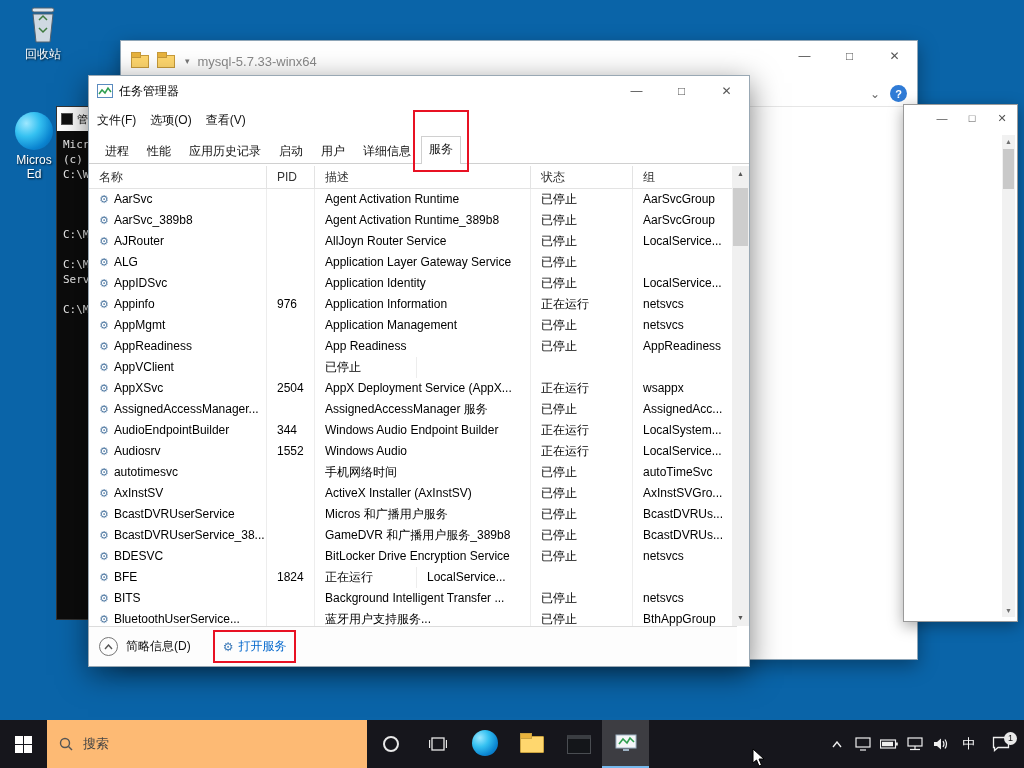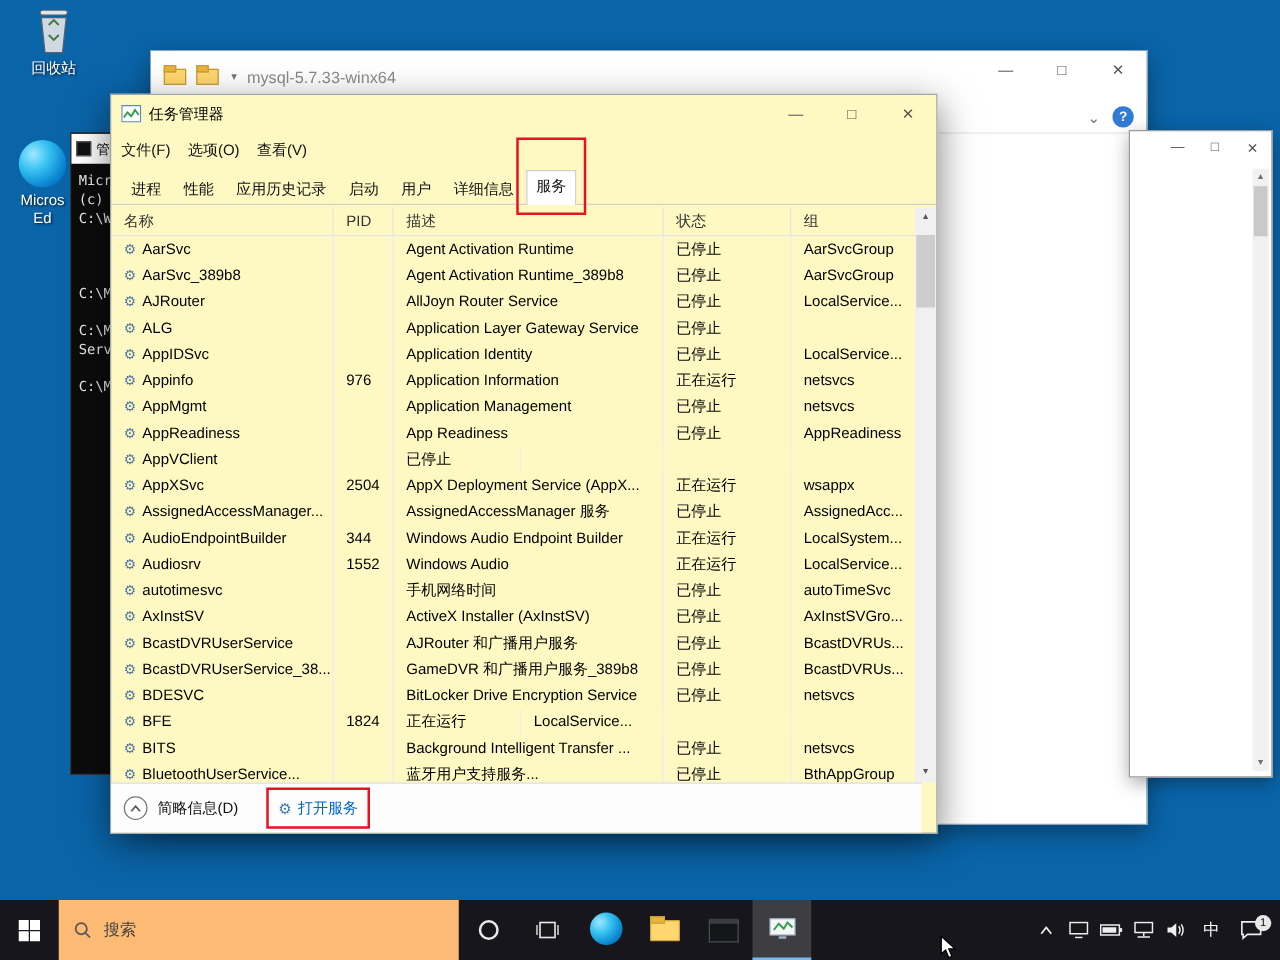--- a/index.html
+++ b/index.html
@@ -44,21 +44,21 @@
     background:#fff; border:1px solid #9a9a9a; box-shadow:0 4px 14px rgba(0,0,0,.35); }
   #side-titlebar { height:28px; display:flex; justify-content:flex-end; }
   #side-titlebar .wc { width:30px; height:26px; display:flex; align-items:center; justify-content:center; color:#555; font-size:11px; }
   #side-scroll { position:absolute; right:2px; top:30px; bottom:4px; width:13px; background:#f1f1f1; }
   #side-scroll .thumb { position:absolute; top:14px; left:1px; width:11px; height:40px; background:#c9c9c9; }
   #side-scroll .arr { position:absolute; left:0; width:13px; height:13px; color:#707070; font-size:7px; text-align:center; line-height:13px; }
   #side-scroll .arr.up { top:0; } #side-scroll .arr.dn { bottom:0; }
 
   
   #taskmgr { position:absolute; left:88px; top:75px; width:662px; height:592px; z-index:10;
-    background:#fef9c3; border:1px solid #99a8b4; box-shadow:0 8px 28px rgba(0,0,0,.5); }
+    background:#ffffff; border:1px solid #99a8b4; box-shadow:0 8px 28px rgba(0,0,0,.5); }
   #tm-titlebar { height:30px; display:flex; align-items:center; padding-left:8px; }
   #tm-titlebar .tm-ico { margin-right:6px; }
   #tm-title { font-size:12px; color:#000; }
   #tm-titlebar .win-controls .wc { height:30px; }
   #tm-menubar { height:28px; display:flex; align-items:center; padding-left:8px; }
   .menu-item { padding:4px 10px 4px 0; margin-right:4px; color:#111; }
   #tm-tabs { height:30px; display:flex; align-items:flex-end; padding-left:8px; border-bottom:1px solid #d0d0d0; }
   .tab { position:relative; padding:4px 7px; margin-right:2px; color:#111; border:1px solid transparent; border-bottom:none; margin-bottom:-1px; }
   .tab.active { background:#fff; border-color:#d0d0d0; padding-bottom:6px; }
   .red-outline { position:absolute; border:2px solid #e81123; z-index:11; pointer-events:none; }
@@ -325,21 +325,21 @@
           <div class="tr">
     <div class="td c0"><span class="gear">⚙</span><span class="nm">AxInstSV</span></div>
     <div class="td c1"></div>
     <div class="td c2">ActiveX Installer (AxInstSV)</div>
     <div class="td c3">已停止</div>
     <div class="td c4">AxInstSVGro...</div>
   </div>
           <div class="tr">
     <div class="td c0"><span class="gear">⚙</span><span class="nm">BcastDVRUserService</span></div>
     <div class="td c1"></div>
-    <div class="td c2">AJRouter 和广播用户服务</div>
+    <div class="td c2">Micros 和广播用户服务</div>
     <div class="td c3">已停止</div>
     <div class="td c4">BcastDVRUs...</div>
   </div>
           <div class="tr">
     <div class="td c0"><span class="gear">⚙</span><span class="nm">BcastDVRUserService_38...</span></div>
     <div class="td c1"></div>
     <div class="td c2">GameDVR 和广播用户服务_389b8</div>
     <div class="td c3">已停止</div>
     <div class="td c4">BcastDVRUs...</div>
   </div>

